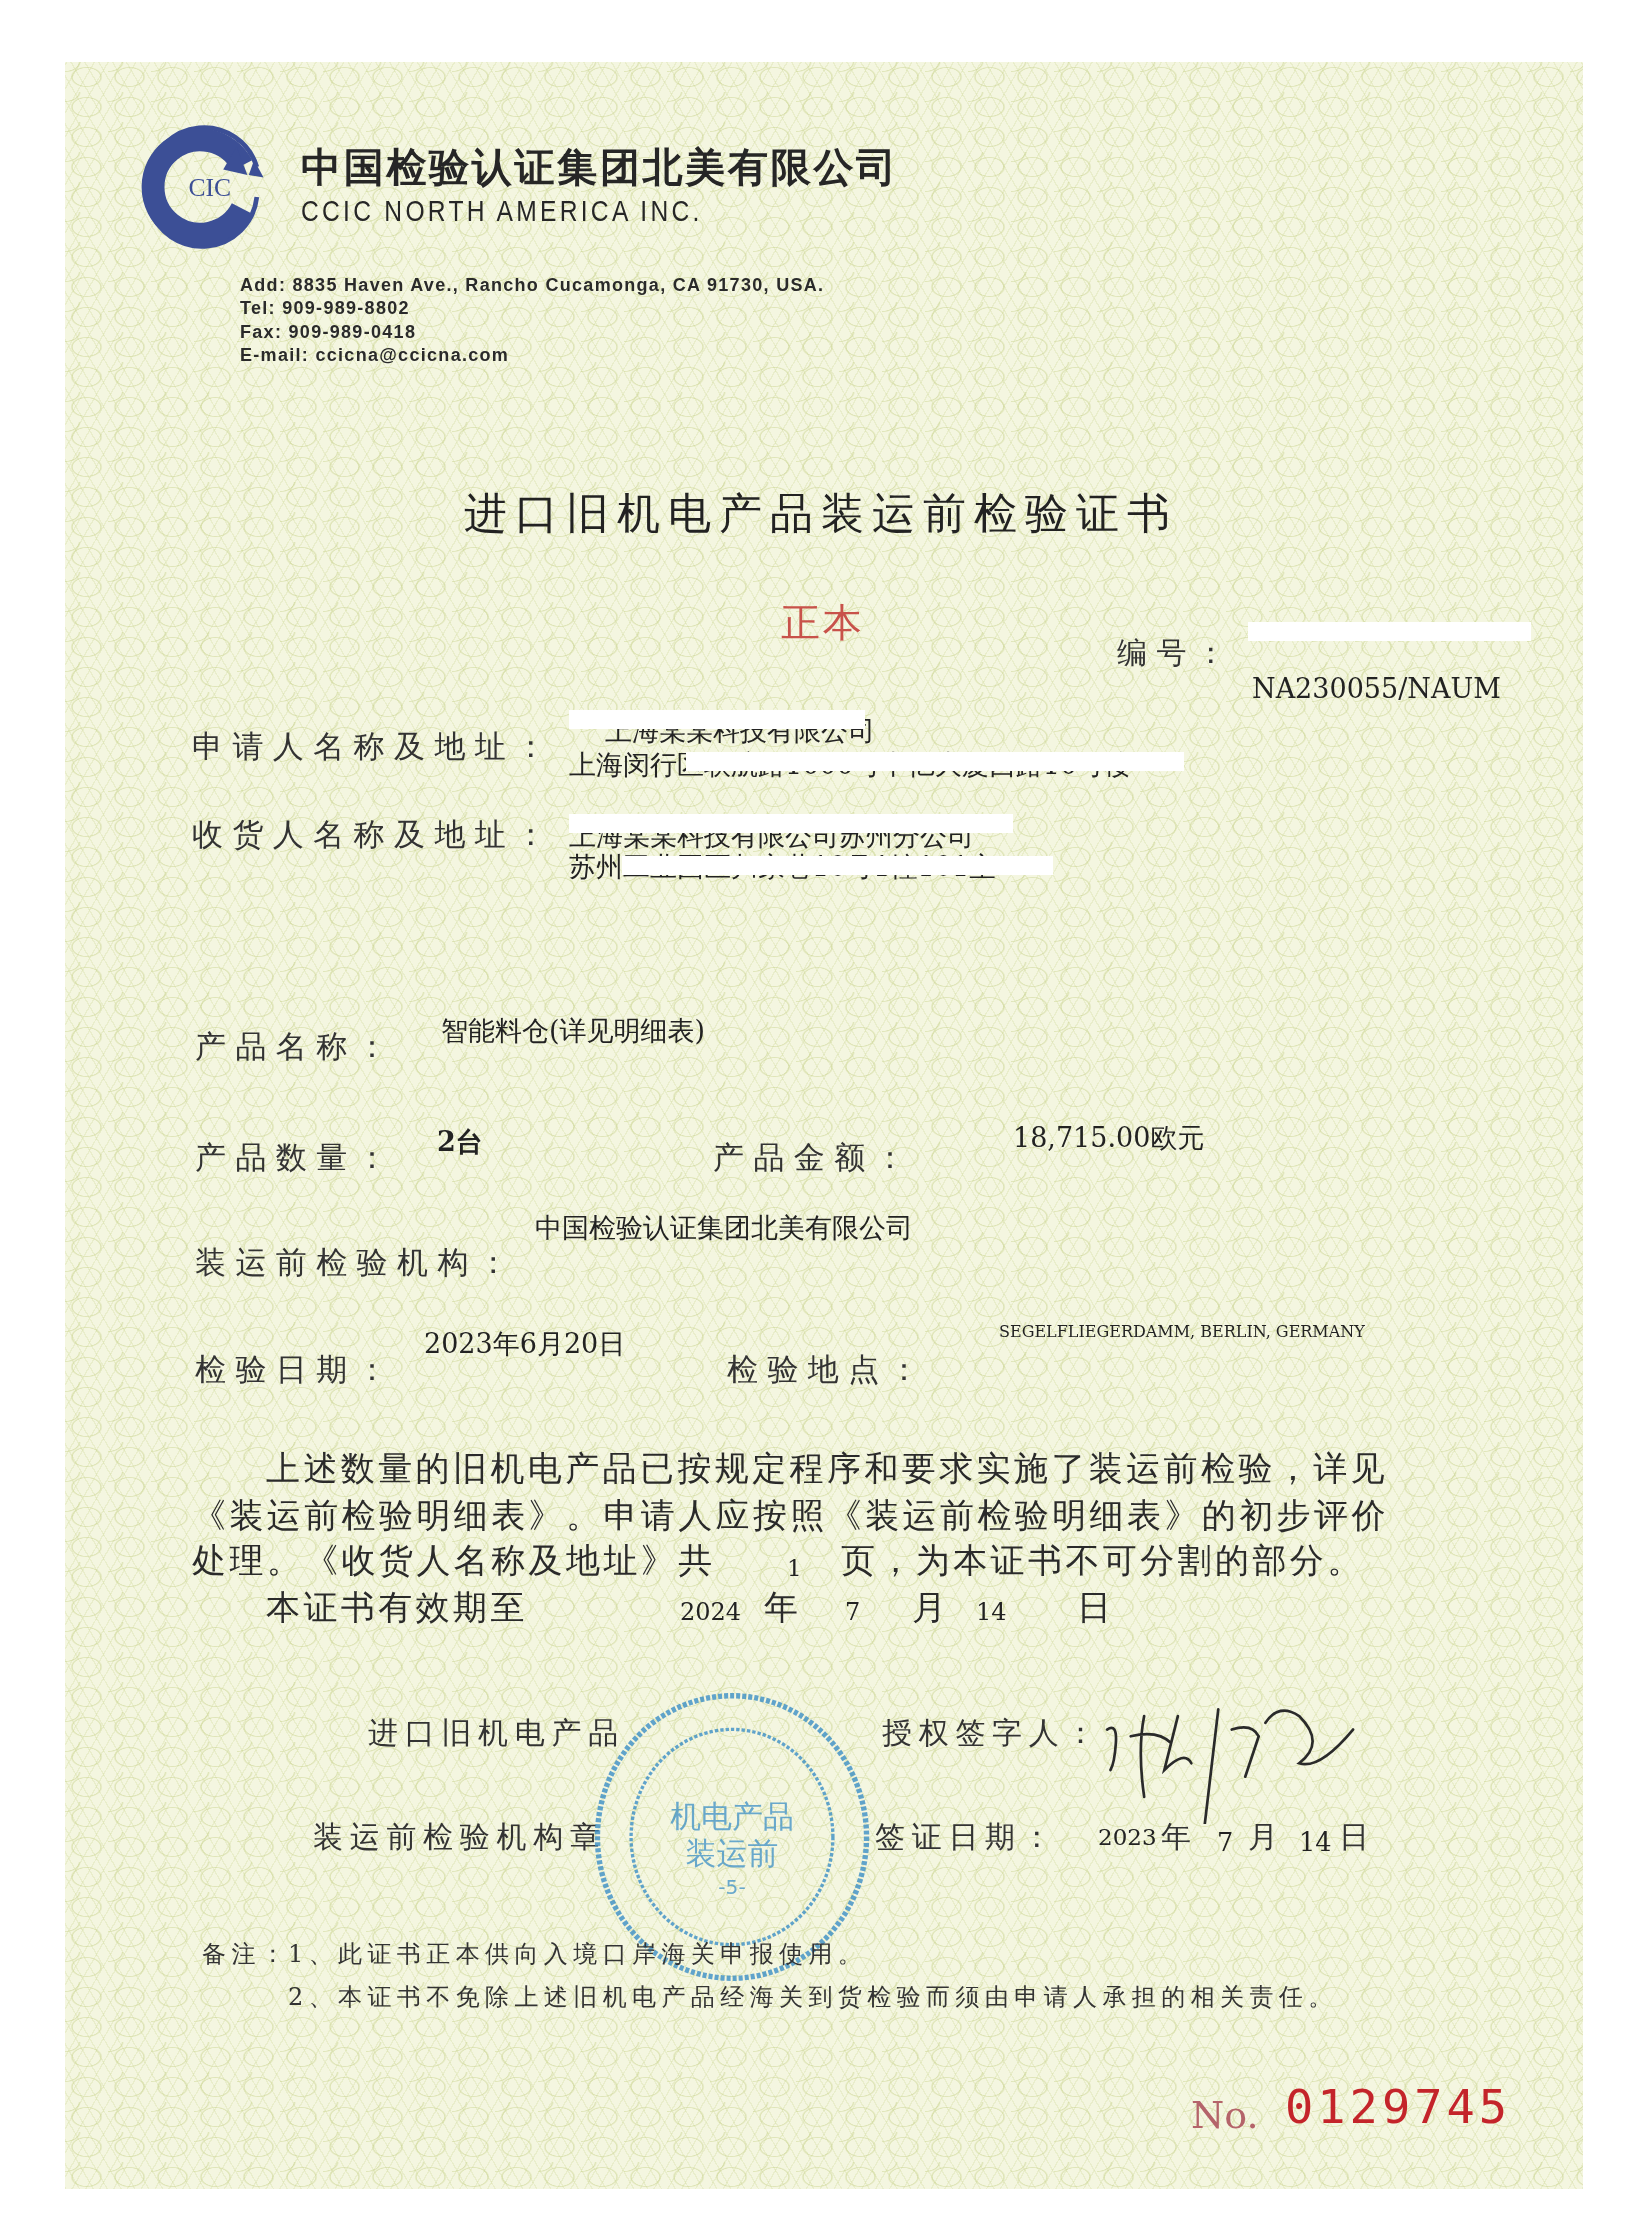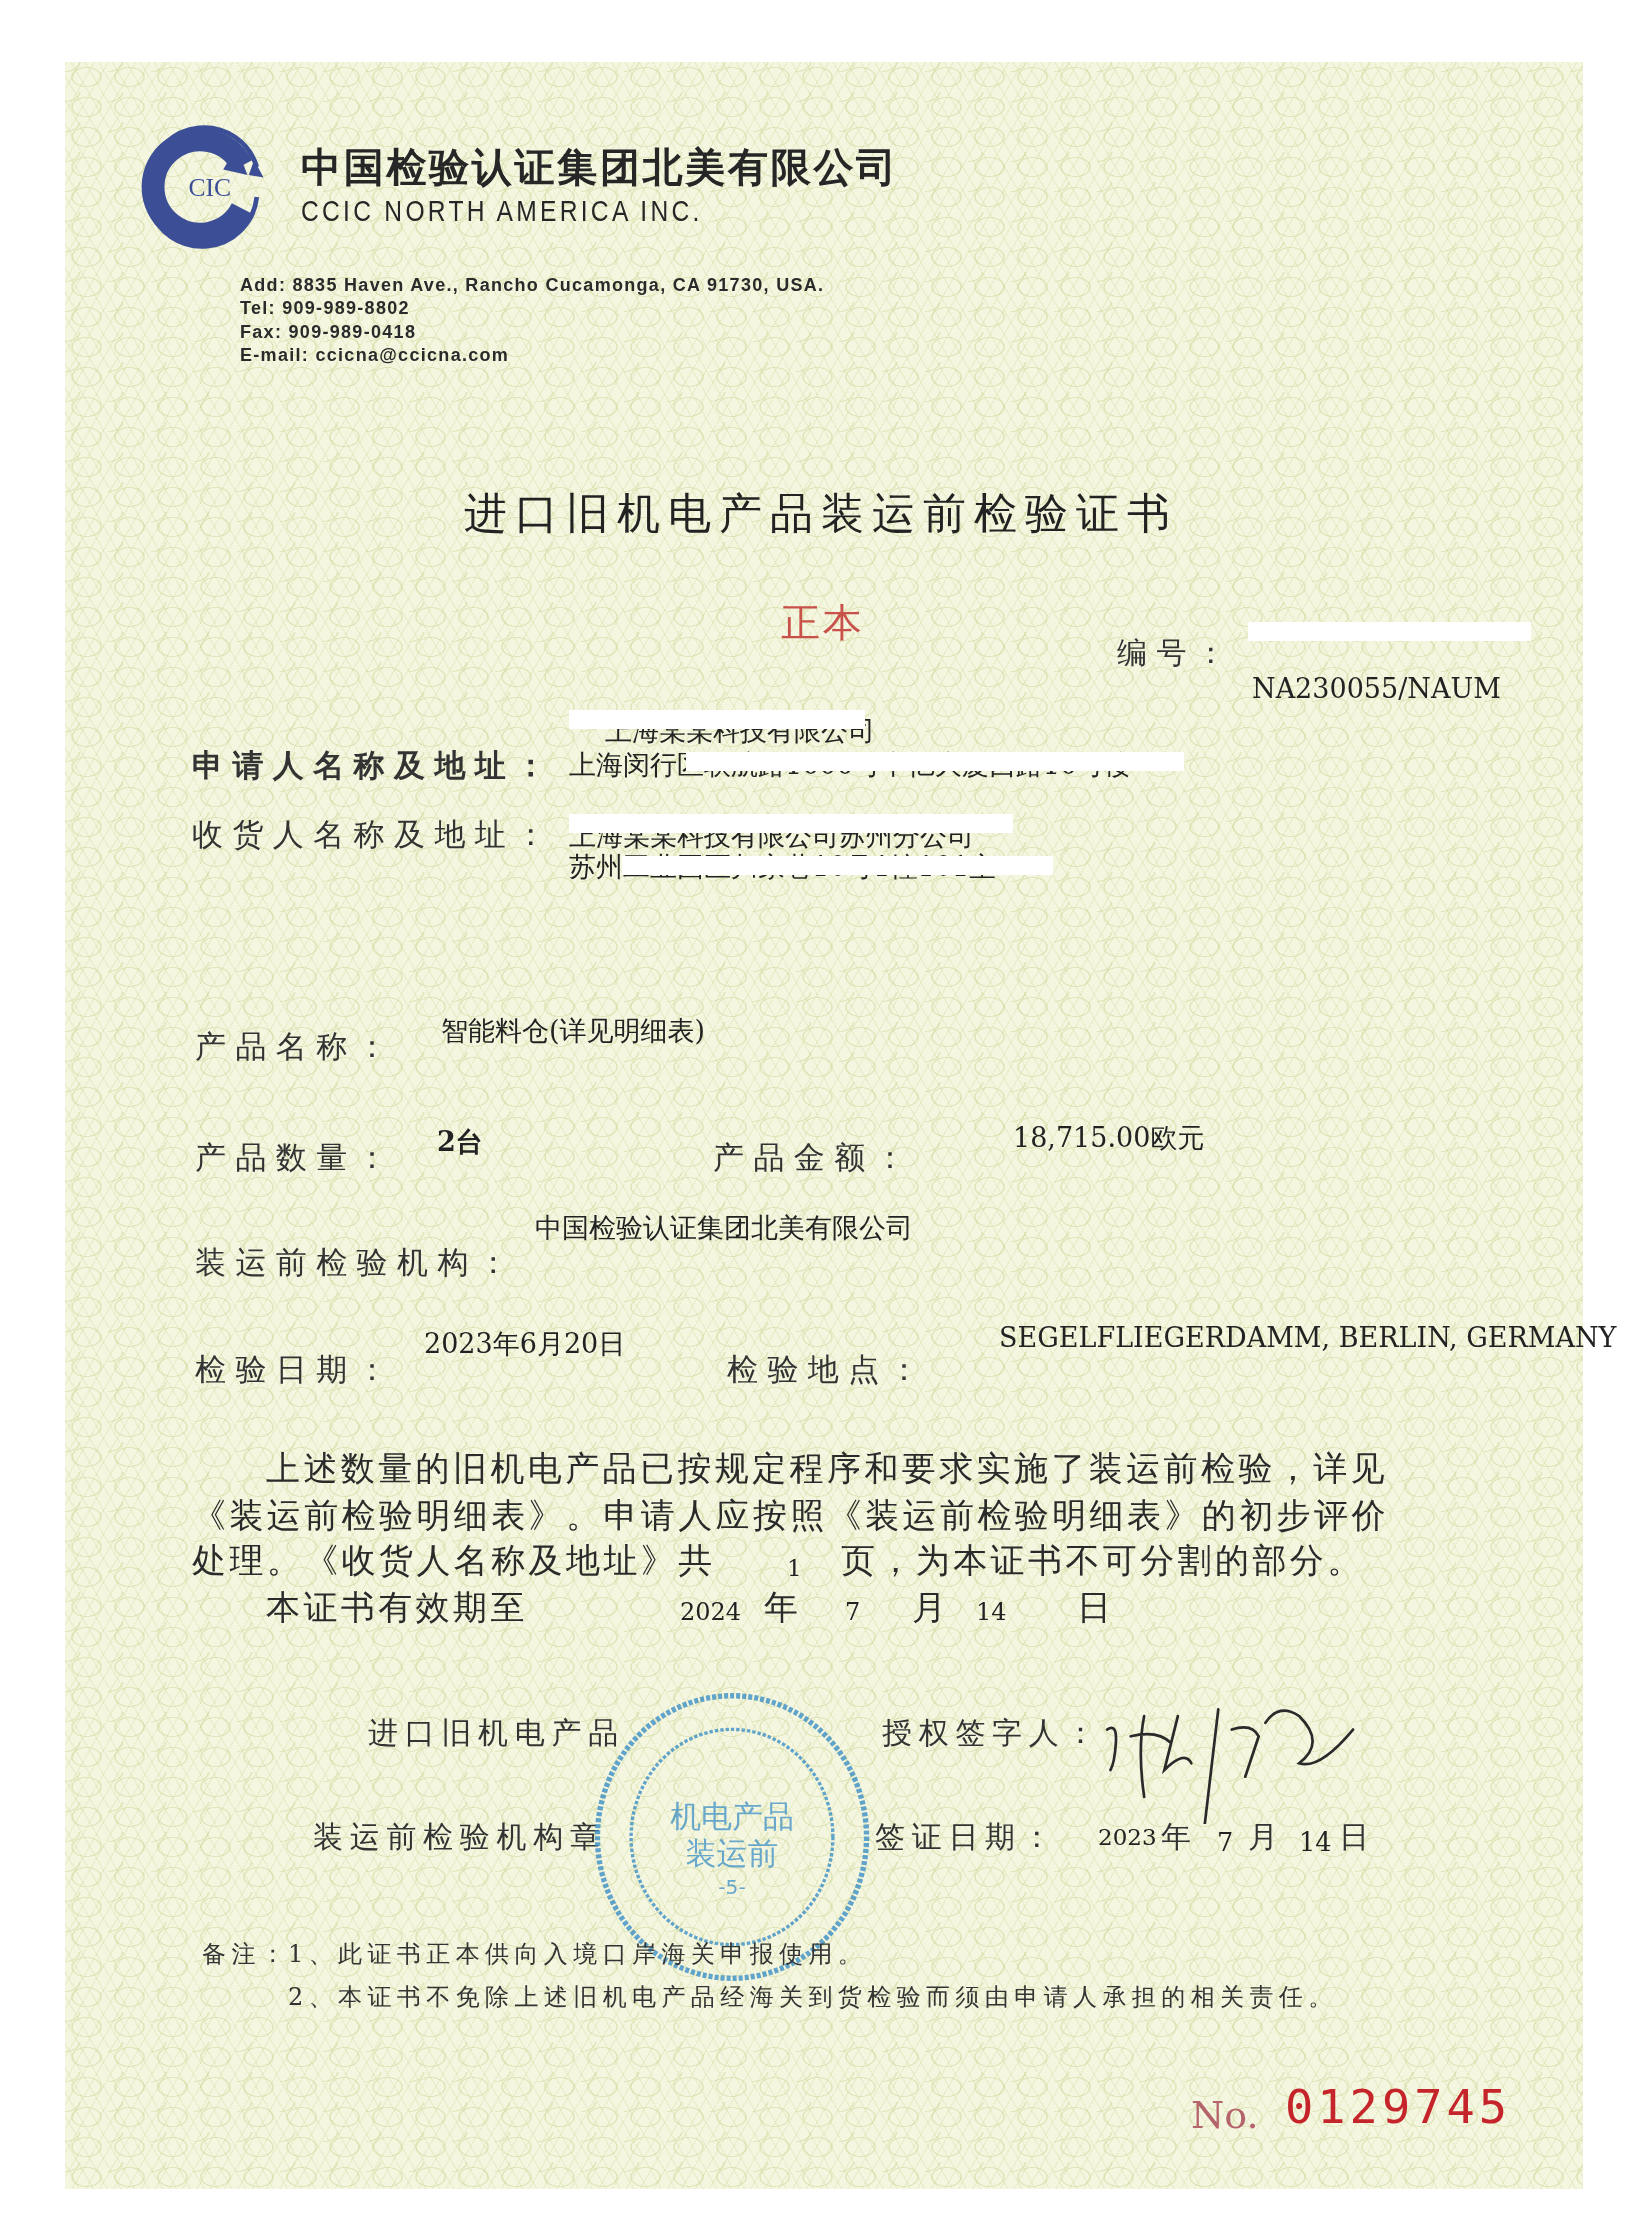--- a/index.html
+++ b/index.html
@@ -58,21 +58,21 @@
 <div class="abs contact" style="top:298px">Tel: 909-989-8802</div>
 <div class="abs contact" style="top:322px">Fax: 909-989-0418</div>
 <div class="abs contact" style="top:345px">E-mail: ccicna@ccicna.com</div>
 
 <div class="abs doc-title">进口旧机电产品装运前检验证书</div>
 <div class="abs original">正本</div>
 <div class="abs lbl" style="left:1117px;top:633px;font-size:30px;">编号：</div>
 <div class="abs val" style="left:1252px;top:629px;font-size:27px;margin-top:44px;">NA230055/NAUM</div>
 <div class="redact" style="left:1248px;top:622px;width:283px;height:19px;"></div>
 
-<div class="abs lbl" style="left:192px;top:745px;font-weight:bold;">申请人名称及地址：</div>
+<div class="abs lbl" style="left:192px;top:726px;">申请人名称及地址：</div>
 <div class="abs val" style="left:569px;top:713px;margin-left:36px;">上海某某科技有限公司</div>
 <div class="abs val" style="left:569px;top:747px;">上海闵行区联航路1000号中亿大厦西路10号楼</div>
 <div class="redact" style="left:569px;top:710px;width:296px;height:19px;"></div>
 <div class="redact" style="left:686px;top:752px;width:498px;height:19px;"></div>
 
 <div class="abs lbl" style="left:192px;top:814px;">收货人名称及地址：</div>
 <div class="abs val" style="left:569px;top:818px;">上海某某科技有限公司苏州分公司</div>
 <div class="abs val" style="left:569px;top:849px;">苏州工业园区归家巷10号1幢101室</div>
 <div class="redact" style="left:569px;top:814px;width:444px;height:19px;"></div>
 <div class="redact" style="left:622px;top:856px;width:431px;height:19px;"></div>
@@ -84,21 +84,21 @@
 <div class="abs val" style="left:437px;top:1124px;font-weight:bold;">2台</div>
 <div class="abs lbl" style="left:713px;top:1137px;">产品金额：</div>
 <div class="abs val" style="left:1013px;top:1120px;">18,715.00欧元</div>
 
 <div class="abs val" style="left:535px;top:1210px;">中国检验认证集团北美有限公司</div>
 <div class="abs lbl" style="left:195px;top:1242px;">装运前检验机构：</div>
 
 <div class="abs val" style="left:424px;top:1326px;">2023年6月20日</div>
 <div class="abs lbl" style="left:195px;top:1349px;">检验日期：</div>
 <div class="abs lbl" style="left:727px;top:1349px;">检验地点：</div>
-<div class="abs val" style="left:999px;top:1322px;font-size:27px;">SEGELFLIEGERDAMM, BERLIN, GERMANY</div>
+<div class="abs val" style="left:999px;top:1322px;font-size:16px;">SEGELFLIEGERDAMM, BERLIN, GERMANY</div>
 
 <div class="abs para" style="left:266px;top:1446px;">上述数量的旧机电产品已按规定程序和要求实施了装运前检验，详见</div>
 <div class="abs para" style="left:192px;top:1493px;">《装运前检验明细表》。申请人应按照《装运前检验明细表》的初步评价</div>
 <div class="abs para" style="left:192px;top:1538px;">处理。《收货人名称及地址》共</div>
 <div class="abs val" style="left:787px;top:1555px;font-size:23px;">1</div>
 <div class="abs para" style="left:841px;top:1538px;">页，为本证书不可分割的部分。</div>
 
 <div class="abs para" style="left:266px;top:1585px;">本证书有效期至</div>
 <div class="abs val" style="left:680px;top:1598px;font-size:24px;">2024</div>
 <div class="abs para" style="left:764px;top:1585px;">年</div>

